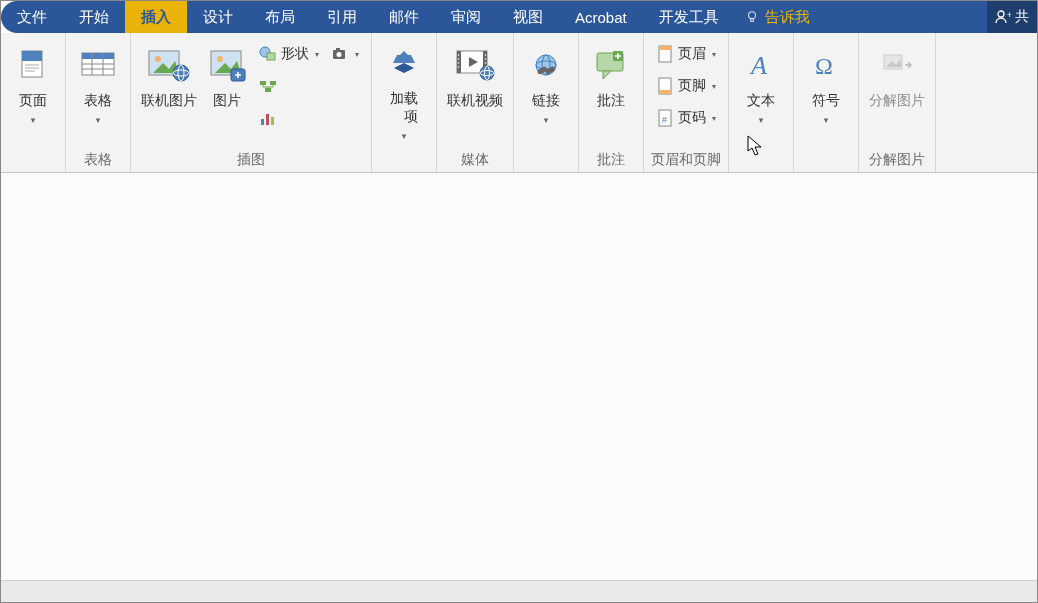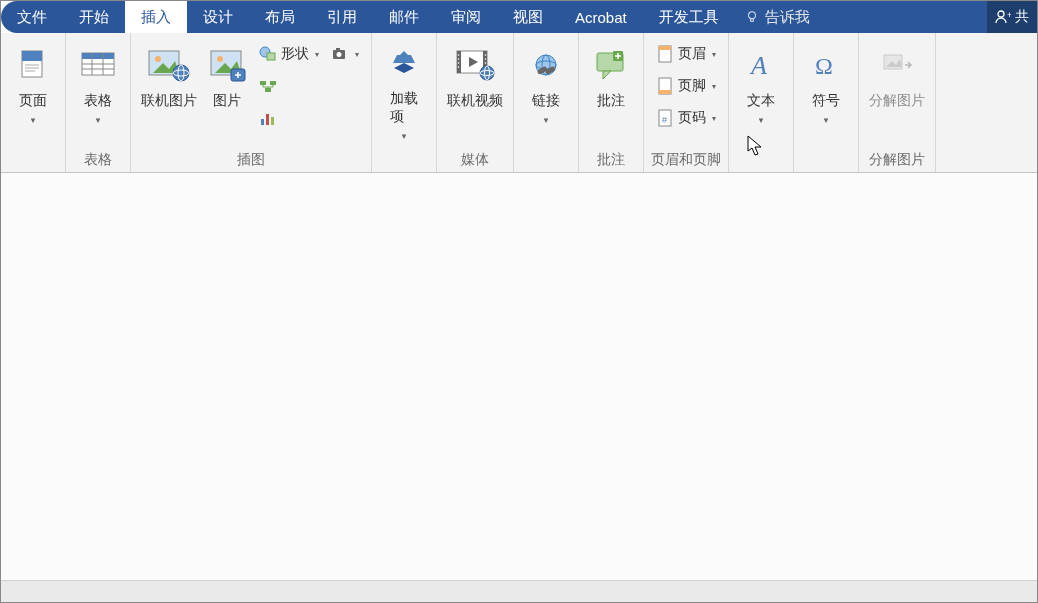--- a/index.html
+++ b/index.html
@@ -2,34 +2,34 @@
 <html><head>
 <meta charset="utf-8">
 <style>
 * { box-sizing: border-box; margin: 0; padding: 0; }
 body { font-family: "Microsoft YaHei", "Segoe UI", sans-serif; background: #f0f0f0; overflow: hidden; }
 .app { width: 1038px; height: 603px; background: #fff; border: 1px solid #888; display: flex; flex-direction: column; }
 
 
 .tabbar { background: #2b579a; display: flex; align-items: stretch; height: 32px; color: #fff; font-size: 15px; border-radius: 16px; }
 .tab { padding: 5px 16px; cursor: pointer; display: flex; align-items: center; white-space: nowrap; }
-.tab.active { background: #ffffff; color: #2b579a; }
-.tellme { display: flex; align-items: center; padding: 0 10px; gap: 6px; color: #e5e5e5; flex: 1; }
+.tab.active { background: #eab308; color: #2b579a; font-weight: bold; }
+.tellme { display: flex; align-items: center; padding: 0 10px; gap: 6px; color: #eab308; flex: 1; }
 .tellme-icon { width: 14px; height: 14px; }
 .userarea { background: #1e3e6e; display: flex; align-items: center; padding: 0 8px; gap: 4px; }
 
 
 .ribbon { background: #f3f3f3; border-bottom: 1px solid #c5c5c5; height: 140px; display: flex; }
 .group { display: flex; flex-direction: column; border-right: 1px solid #d6d6d6; padding: 4px 6px 2px 6px; }
 .group-body { flex: 1; display: flex; align-items: flex-start; }
 .group-label { text-align: center; font-size: 14px; color: #6a6a6a; padding-top: 3px; height: 22px; }
 
 .bigbtn { display: flex; flex-direction: column; align-items: center; justify-content: flex-start; min-width: 52px; padding: 4px 4px 0 4px; cursor: pointer; height: 108px; }
 .bigbtn .icon-slot { height: 48px; display: flex; align-items: center; justify-content: center; }
-.bigbtn .lbl { font-size: 14px; color: #333; text-align: left; line-height: 18px; margin-top: 2px; display: flex; flex-direction: column; align-items: center; }
+.bigbtn .lbl { font-size: 14px; color: #333; text-align: right; line-height: 18px; margin-top: 2px; display: flex; flex-direction: column; align-items: center; }
 .dd-arrow { font-size: 9px; color: #666; margin-top: 2px; }
 
 .stackcol { display: flex; flex-direction: column; justify-content: flex-end; padding: 2px 2px; gap: 2px; }
 .smallbtn { display: flex; align-items: center; gap: 4px; padding: 2px 4px; cursor: pointer; font-size: 14px; color: #333; height: 30px; }
 .smallbtn .sicon { width: 18px; height: 18px; display: flex; align-items: center; justify-content: center; }
 .smallbtn .sdd { font-size: 8px; color: #666; margin-left: 2px; }
 
 
 .docarea { flex: 1; background: #fbfbfb; }
 .statusbar { height: 22px; background: #eaeaea; border-top: 1px solid #d0d0d0; }

